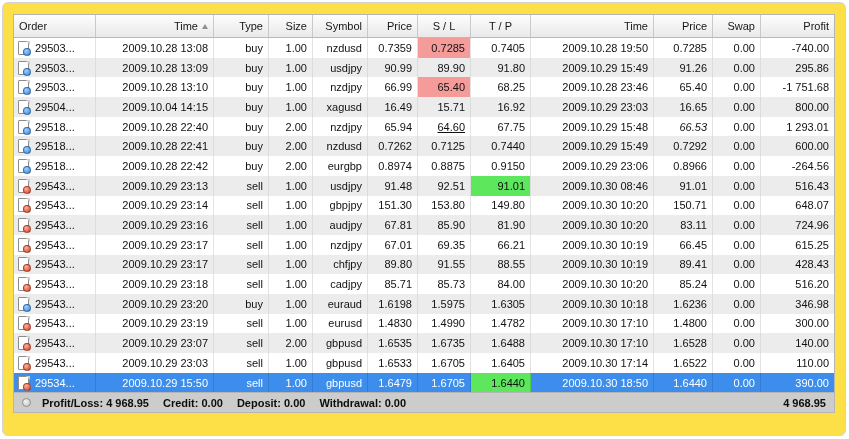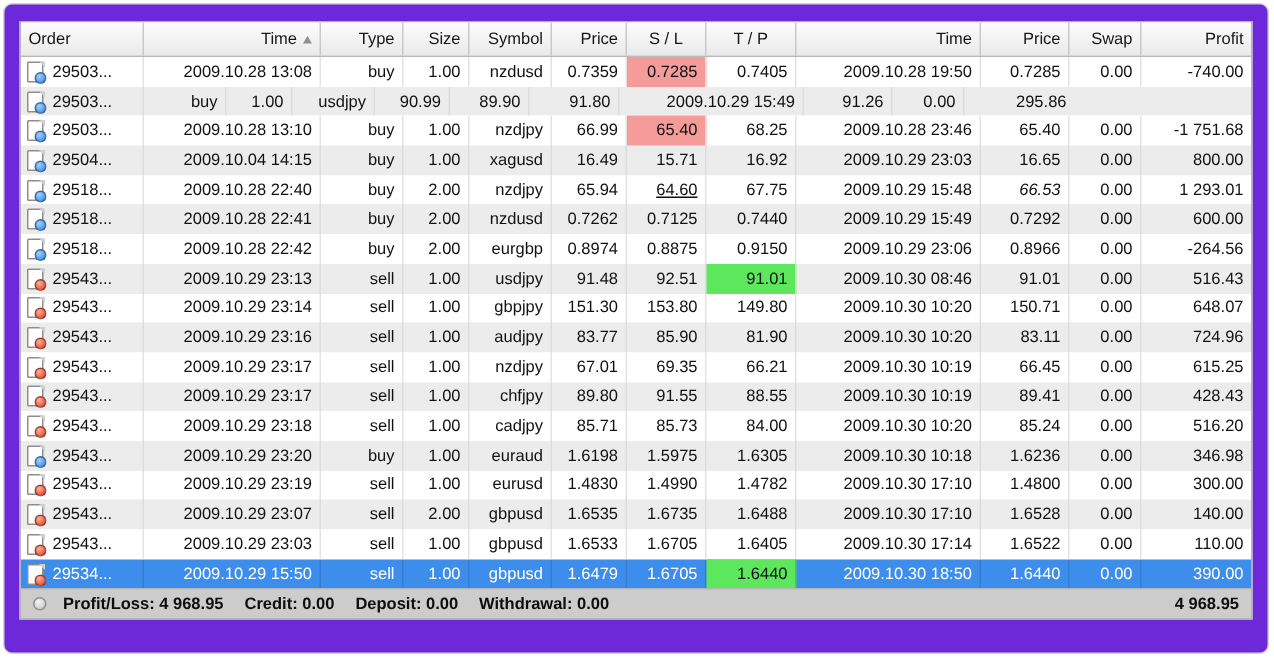--- a/index.html
+++ b/index.html
@@ -3,21 +3,21 @@
 <meta charset="utf-8">
 <style>
   html,body{margin:0;padding:0;}
   body{
     width:849px;height:439px;background:#ffffff;position:relative;
     font-family:"Liberation Sans","DejaVu Sans",sans-serif;
     -webkit-font-smoothing:antialiased;overflow:hidden;
   }
   .panel{
     position:absolute;left:2px;top:2px;width:842px;height:432px;
-    background:#6d28d9;border:1px solid #d4d4d4;border-radius:6px;
+    background:#fde047;border:1px solid #d4d4d4;border-radius:6px;
   }
   .table-frame{
     position:absolute;left:10px;top:11px;width:822px;
     border:1px solid #b5b5b5;background:#ffffff;box-sizing:border-box;
   }
   .header-row{
     display:flex;height:23px;box-sizing:border-box;
     background:linear-gradient(#fdfdfd,#e9e9e9);
     border-bottom:1px solid #b9b9b9;
   }
@@ -149,20 +149,21 @@
         </div>
         <div class="row even">
           <div class="cell align-left" style="width: 82px;">
             <span class="doc-icon">
               <span class="doc-page"></span>
               <span class="doc-fold"></span>
               <span class="doc-dot buy"></span>
             </span>
             <span>29503...</span>
           </div>
+          <div class="cell align-right" style="width: 118px;">2009.10.28 13:09</div>
           <div class="cell align-right" style="width: 55px;">buy</div>
           <div class="cell align-right" style="width: 44px;">1.00</div>
           <div class="cell align-right" style="width: 55px;">usdjpy</div>
           <div class="cell align-right" style="width: 50px;">90.99</div>
           <div class="cell align-right" style="width: 53px;">89.90</div>
           <div class="cell align-right" style="width: 60px;">91.80</div>
           <div class="cell align-right" style="width: 123px;">2009.10.29 15:49</div>
           <div class="cell align-right" style="width: 59px;">91.26</div>
           <div class="cell align-right" style="width: 48px;">0.00</div>
           <div class="cell align-right" style="width: 73px;">295.86</div>
@@ -320,21 +321,21 @@
               <span class="doc-page"></span>
               <span class="doc-fold"></span>
               <span class="doc-dot sell"></span>
             </span>
             <span>29543...</span>
           </div>
           <div class="cell align-right" style="width: 118px;">2009.10.29 23:16</div>
           <div class="cell align-right" style="width: 55px;">sell</div>
           <div class="cell align-right" style="width: 44px;">1.00</div>
           <div class="cell align-right" style="width: 55px;">audjpy</div>
-          <div class="cell align-right" style="width: 50px;">83.77</div>
+          <div class="cell align-right" style="width: 50px;">67.81</div>
           <div class="cell align-right" style="width: 53px;">85.90</div>
           <div class="cell align-right" style="width: 60px;">81.90</div>
           <div class="cell align-right" style="width: 123px;">2009.10.30 10:20</div>
           <div class="cell align-right" style="width: 59px;">83.11</div>
           <div class="cell align-right" style="width: 48px;">0.00</div>
           <div class="cell align-right" style="width: 73px;">724.96</div>
         </div>
         <div class="row odd">
           <div class="cell align-left" style="width: 82px;">
             <span class="doc-icon">

